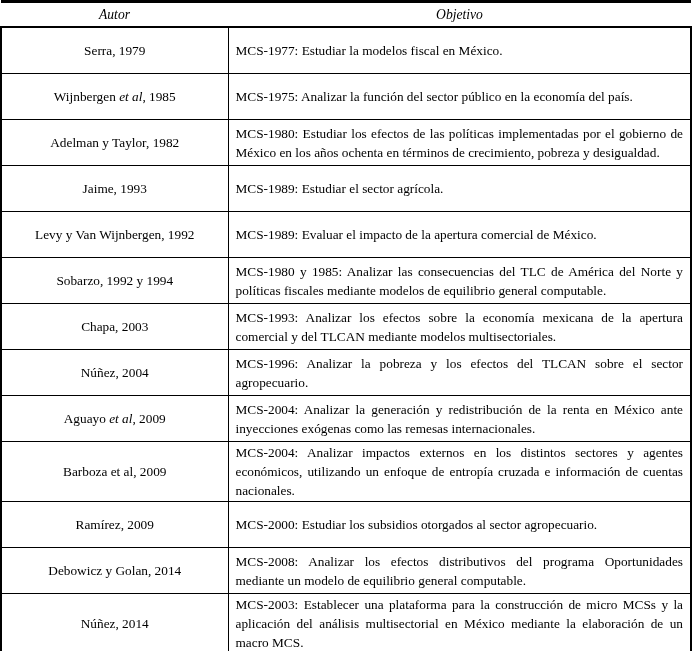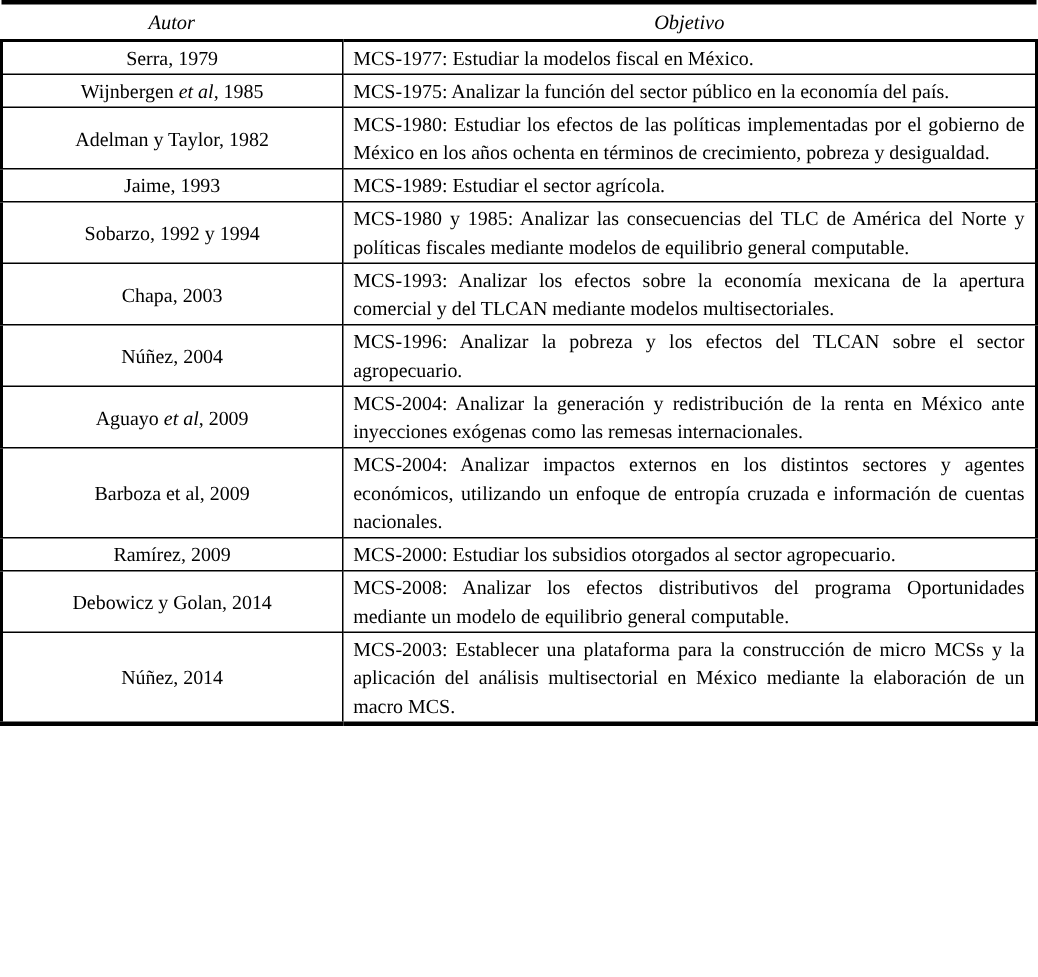--- a/index.html
+++ b/index.html
@@ -33,21 +33,21 @@
     border-top: 3px solid #000000;
     border-bottom: 2px solid #000000;
     border-left: none;
     border-right: none;
   }
   tbody td {
     border: 1px solid #000000;
     font-size: 13.3px;
     line-height: 19px;
     vertical-align: middle;
-    padding: 1px 5px;
+    padding: 13px 5px;
   }
   tbody td.author-cell {
     text-align: center;
     border-left: 2px solid #000000;
   }
   tbody td.objective-cell {
     text-align: justify;
     border-right: 2px solid #000000;
     padding: 1px 7px;
   }
@@ -81,20 +81,24 @@
         </tr>
         <tr>
           <td class="author-cell"><span>Adelman y Taylor, 1982</span></td>
           <td class="objective-cell">MCS-1980: Estudiar los efectos de las políticas implementadas por el gobierno de México en los años ochenta en términos de crecimiento, pobreza y desigualdad.</td>
         </tr>
         <tr>
           <td class="author-cell"><span>Jaime, 1993</span></td>
           <td class="objective-cell">MCS-1989: Estudiar el sector agrícola.</td>
         </tr>
         <tr>
+          <td class="author-cell"><span>Levy y Van Wijnbergen, 1992</span></td>
+          <td class="objective-cell">MCS-1989: Evaluar el impacto de la apertura comercial de México.</td>
+        </tr>
+        <tr>
           <td class="author-cell"><span>Sobarzo, 1992 y 1994</span></td>
           <td class="objective-cell">MCS-1980 y 1985: Analizar las consecuencias del TLC de América del Norte y políticas fiscales mediante modelos de equilibrio general computable.</td>
         </tr>
         <tr>
           <td class="author-cell"><span>Chapa, 2003</span></td>
           <td class="objective-cell">MCS-1993: Analizar los efectos sobre la economía mexicana de la apertura comercial y del TLCAN mediante modelos multisectoriales.</td>
         </tr>
         <tr>
           <td class="author-cell"><span>Núñez, 2004</span></td>
           <td class="objective-cell">MCS-1996: Analizar la pobreza y los efectos del TLCAN sobre el sector agropecuario.</td>

